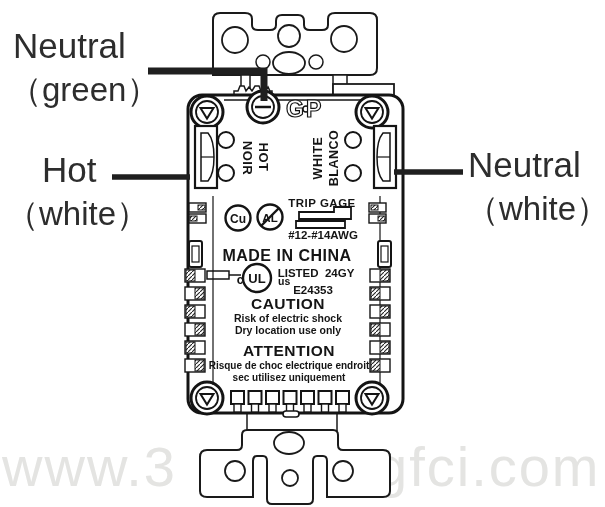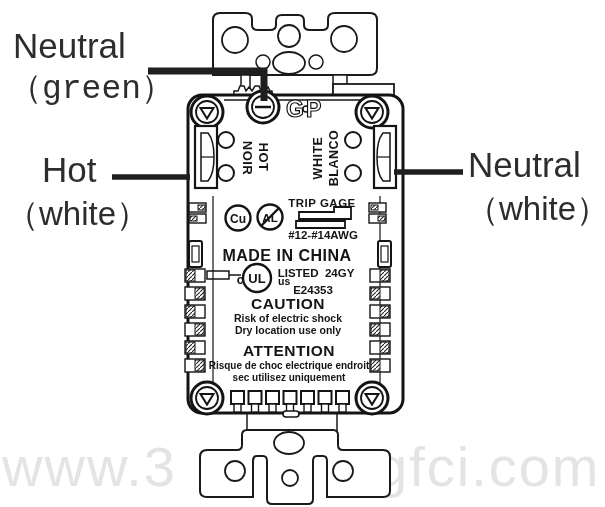--- a/index.html
+++ b/index.html
@@ -203,21 +203,21 @@
 
   <g stroke="#1f1f1f" fill="none">
     <path d="M148,71 L264,71 L264,101" stroke-width="7"></path>
     <line x1="112" y1="177" x2="190" y2="177" stroke-width="5.5"></line>
     <line x1="394" y1="172" x2="463" y2="172" stroke-width="5.5"></line>
   </g>
 </svg>
 
 <div class="lbl" style="left:13px;top:24px;">
   <div>Neutral</div>
-  <div class="l2" style="margin-left:-4px;font-family:Liberation Mono, monospace;">（green）</div>
+  <div class="l2" style="margin-left:-4px;">（green）</div>
 </div>
 
 <div class="lbl" style="left:42px;top:148px;">
   <div>Hot</div>
   <div class="l2" style="margin-left:-36px;">（white）</div>
 </div>
 
 <div class="lbl" style="left:468px;top:143px;">
   <div>Neutral</div>
   <div class="l2" style="margin-left:-2px;">（white）</div>

